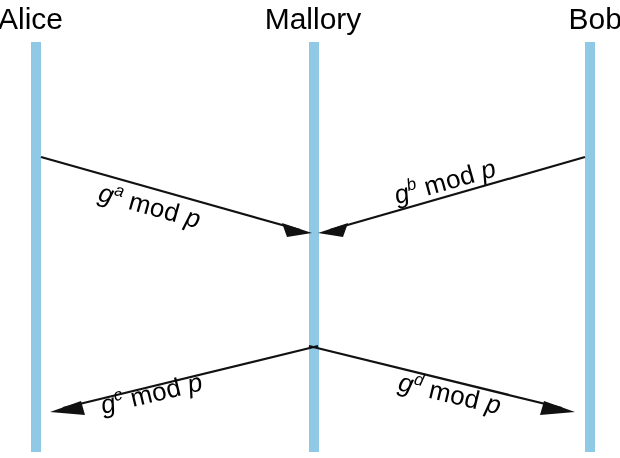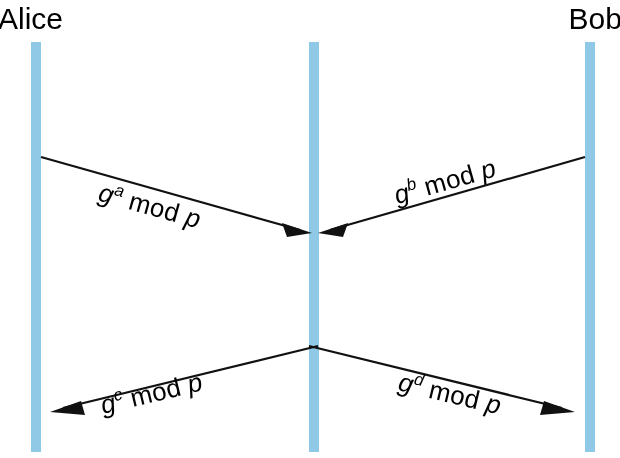--- a/index.html
+++ b/index.html
@@ -80,20 +80,21 @@
   #msg-label-1 { left: 398px; top: 182px; transform: rotate(-15.7deg); }
   #msg-label-2 { left: 104px; top: 392px; transform: rotate(-13.5deg); }
   #msg-label-3 { left: 396px; top: 368px; transform: rotate(13.5deg); }
 </style>
 </head>
 <body>
 
 <div id="stage">
 
   <div class="actor-label" id="actor-label-0">Alice</div>
+  <div class="actor-label" id="actor-label-1">Mallory</div>
   <div class="actor-label" id="actor-label-2">Bob</div>
 
   <div class="lifeline" id="lifeline-0"></div>
   <div class="lifeline" id="lifeline-1"></div>
   <div class="lifeline" id="lifeline-2"></div>
 
   <svg id="messages" viewBox="0 0 620 458">
 
     <g>
       <line x1="41" y1="157" x2="300" y2="230"></line>

